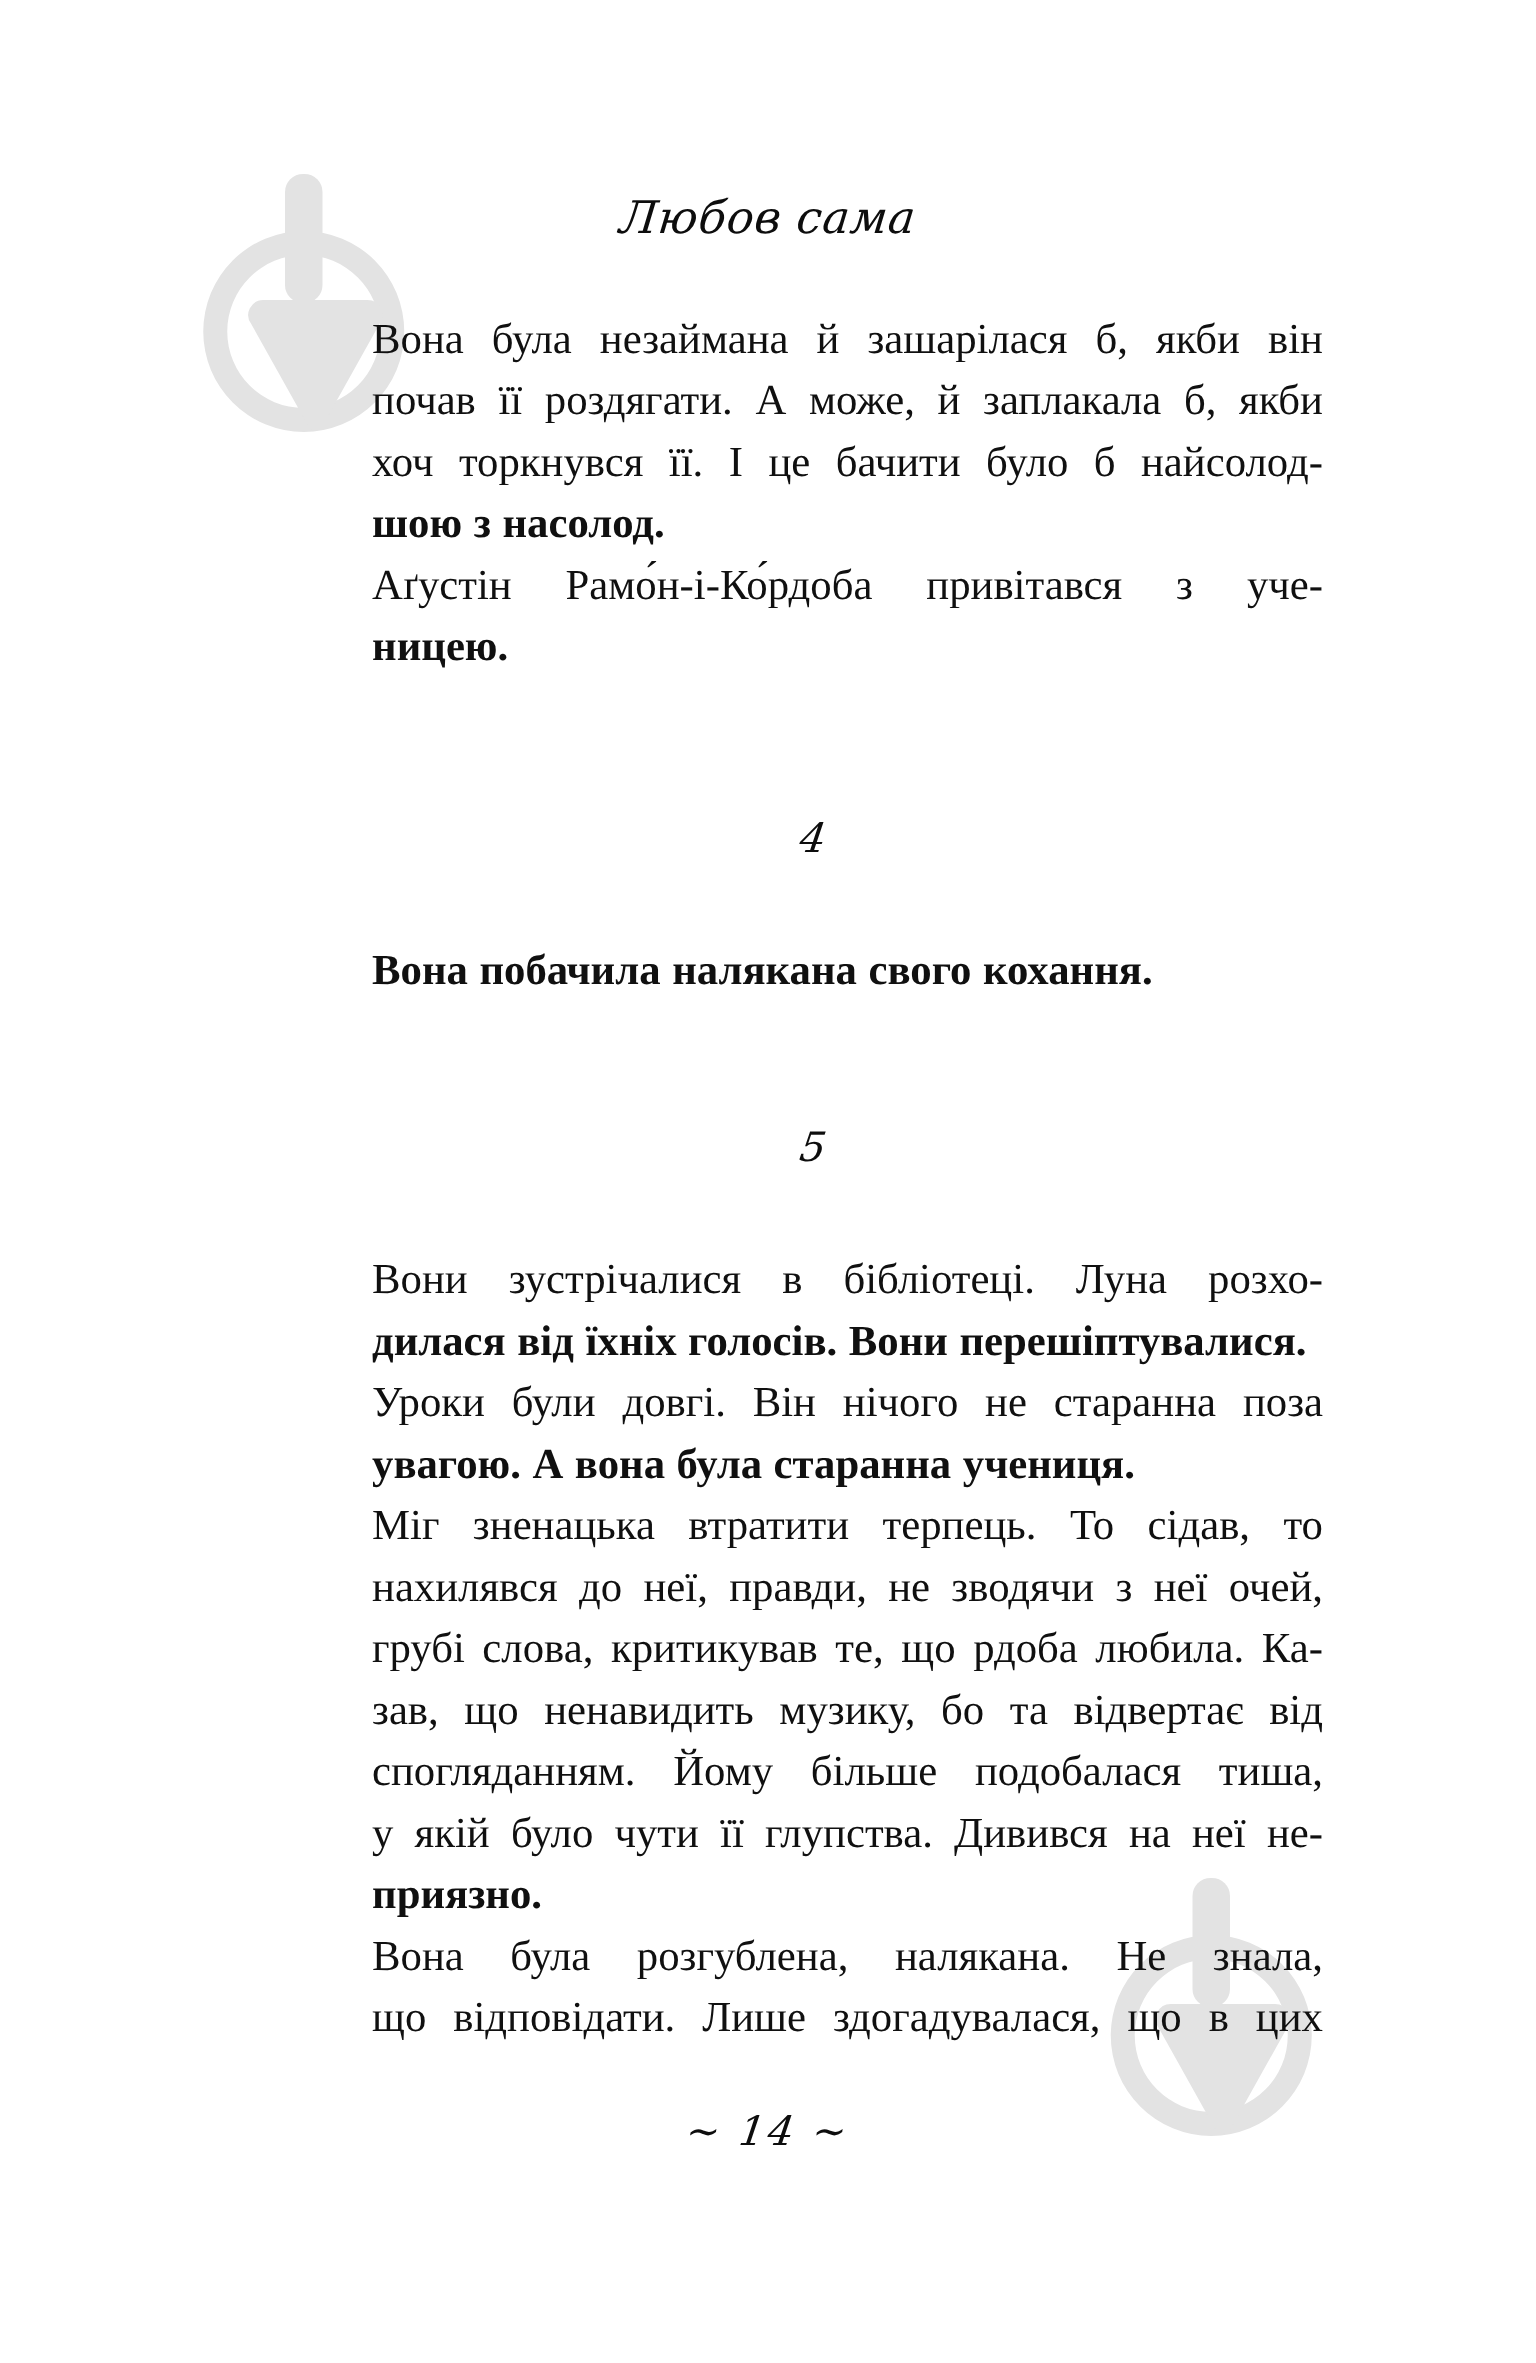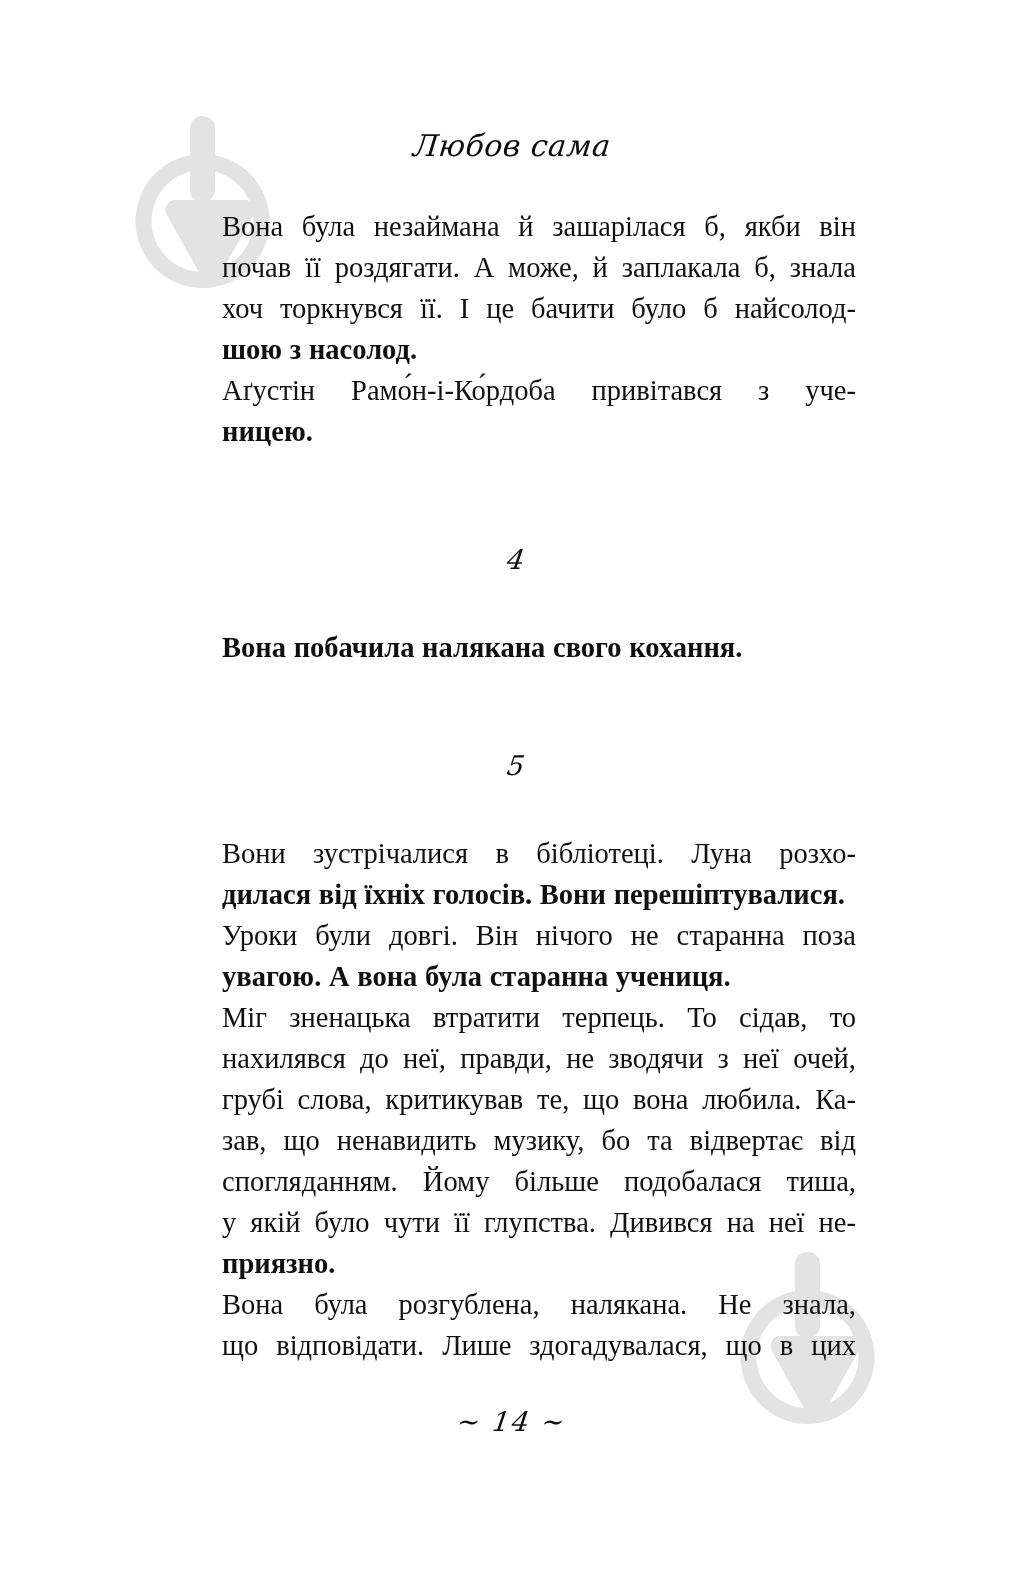--- a/index.html
+++ b/index.html
@@ -42,21 +42,21 @@
     font-weight: 400;
     font-size: 30px;
     letter-spacing: 0.5px;
     color: #0d0d0d;
     transform: skewX(-6deg);
   }
 
   
   .text-column {
     position: absolute;
-    left: 176px;
+    left: 202px;
     top: 206px;
     width: 680px;
   }
 
   p.para {
     margin: 0;
     font-size: 28.5px;
     line-height: 41px;
     text-align: justify;
     text-justify: inter-word;
@@ -143,21 +143,21 @@
     </svg>
   </div>
 
   <div class="running-head">Любов сама</div>
 
   <div class="text-column">
 
     <p class="para">
       <span class="lines">
         <span class="line indent">Вона була незаймана й зашарілася б, якби він</span>
-        <span class="line">почав її роздягати. А може, й заплакала б, знала</span>
+        <span class="line">почав її роздягати. А може, й заплакала б, якби</span>
         <span class="line">хоч торкнувся її. І це бачити було б найсолод-</span>
         <span class="line last">шою з насолод.</span>
       </span>
     </p>
 
     <p class="para">
       <span class="lines">
         <span class="line indent">Аґустін Рамо́н-і-Ко́рдоба привітався з уче-</span>
         <span class="line last">ницею.</span>
       </span>
@@ -188,21 +188,21 @@
       <span class="lines">
         <span class="line indent">Уроки були довгі. Він нічого не старанна поза</span>
         <span class="line last">увагою. А вона була старанна учениця.</span>
       </span>
     </p>
 
     <p class="para">
       <span class="lines">
         <span class="line indent">Міг зненацька втратити терпець. То сідав, то</span>
         <span class="line">нахилявся до неї, правди, не зводячи з неї очей,</span>
-        <span class="line">грубі слова, критикував те, що вона любила. Ка-</span>
+        <span class="line">грубі слова, критикував те, що рдоба любила. Ка-</span>
         <span class="line">зав, що ненавидить музику, бо та відвертає від</span>
         <span class="line">спогляданням. Йому більше подобалася тиша,</span>
         <span class="line">у якій було чути її глупства. Дивився на неї не-</span>
         <span class="line last">приязно.</span>
       </span>
     </p>
 
     <p class="para">
       <span class="lines">
         <span class="line indent">Вона була розгублена, налякана. Не знала,</span>

